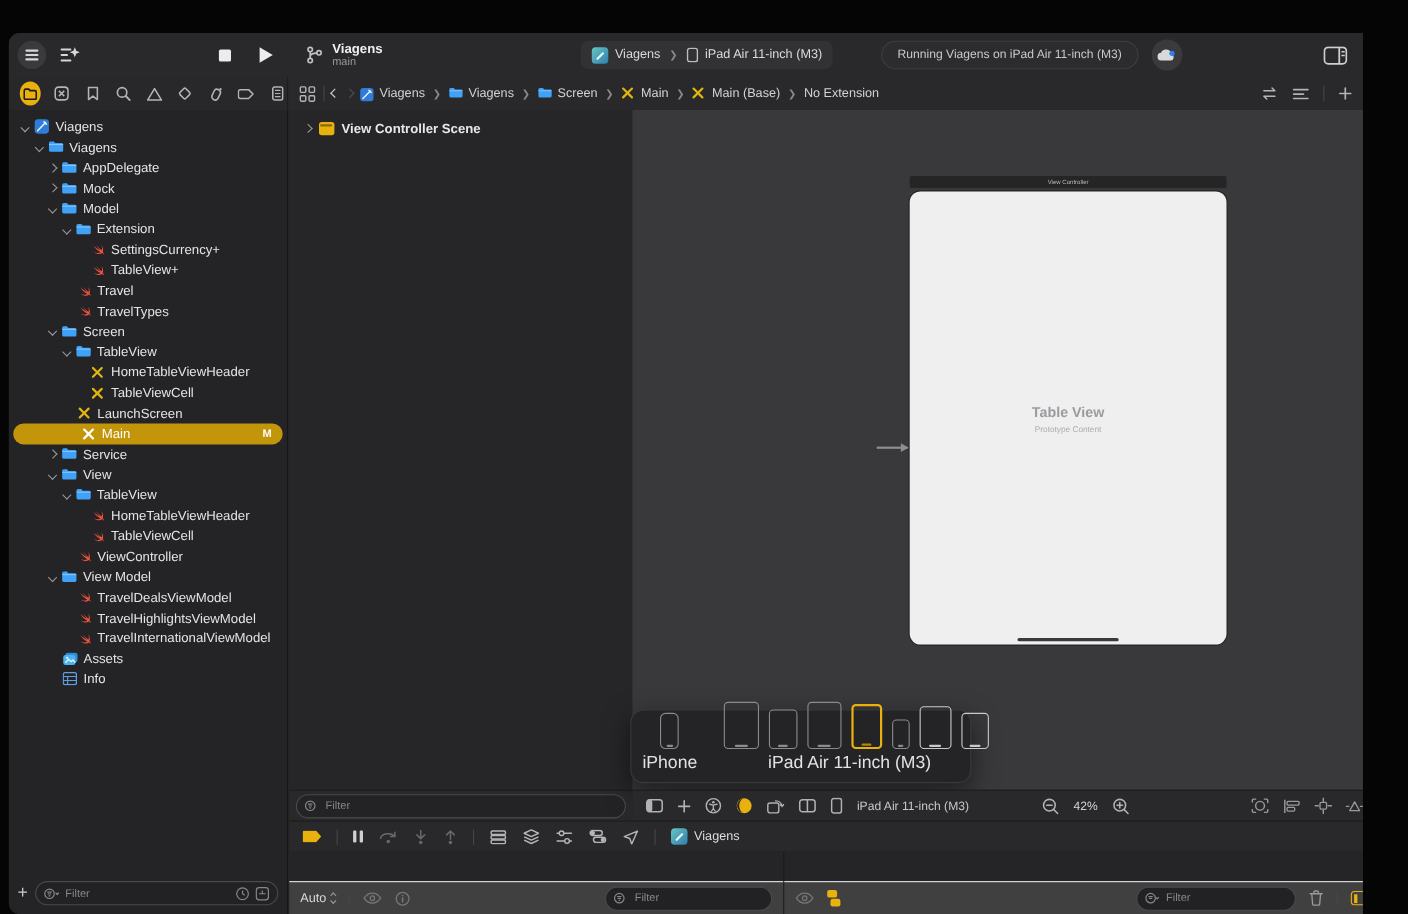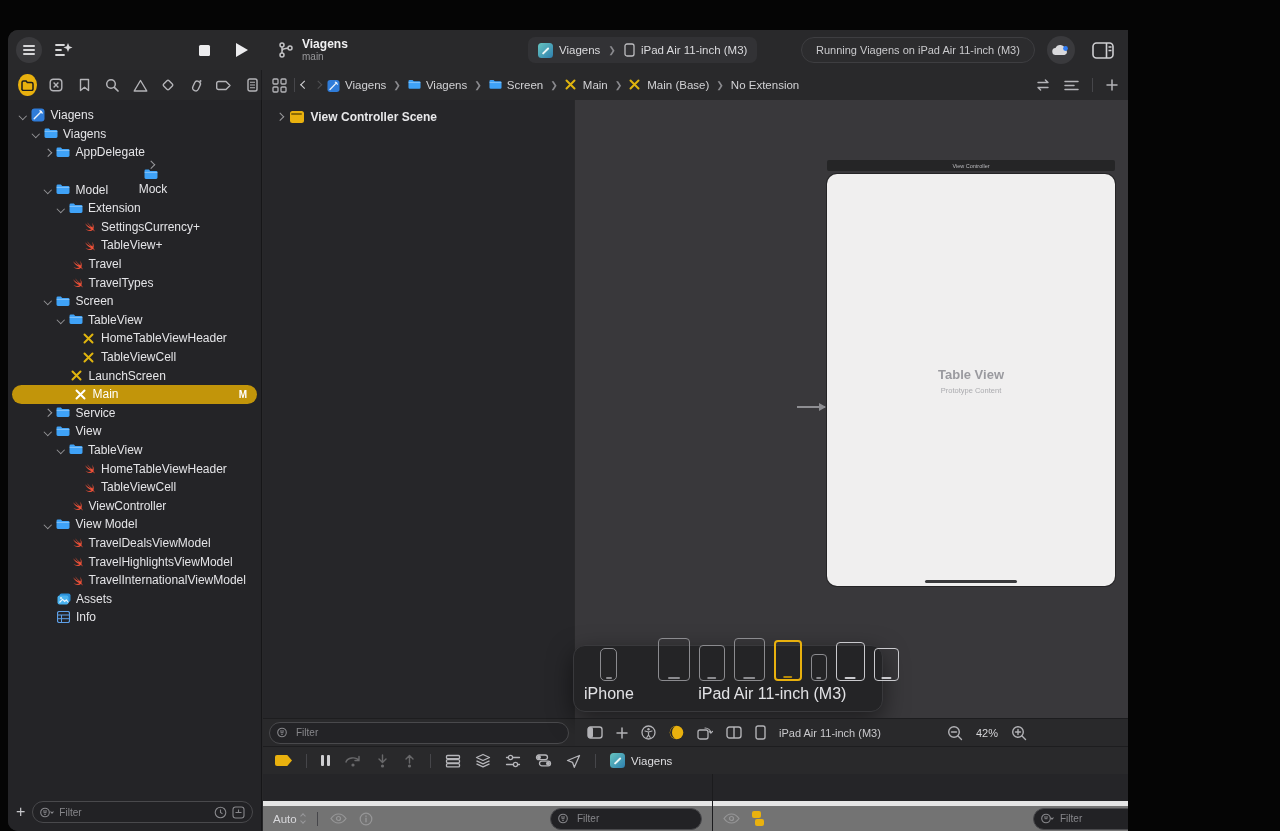--- a/index.html
+++ b/index.html
@@ -1,21 +1,21 @@
 <!DOCTYPE html>
 <html><head>
 <meta charset="utf-8">
 <style>
   * { margin:0; padding:0; box-sizing:border-box; }
   html,body { width:1280px; height:831px; background:#000; overflow:hidden;
     font-family:"Liberation Sans", sans-serif; -webkit-font-smoothing:antialiased; }
   .screen { position:relative; width:1280px; height:831px; background:#050505; }
 
   
-  .window { position:absolute; left:8px; top:30px; width:1120px; height:801px;
+  .window { position:absolute; left:8px; top:30px; width:1231px; height:801px;
     background:#28282a; border-radius:10px 0 0 10px; overflow:hidden; }
 
   .toolbar { position:absolute; left:0; top:0; width:100%; height:40px; background:#29292b;
     display:flex; align-items:center; }
   .tb-seg { display:flex; align-items:center; }
   .iconbtn { display:flex; align-items:center; justify-content:center; color:#d6d6d8; }
   .circlebtn { width:26px; height:26px; border-radius:50%; background:#3a3a3d; }
 
   .navlines { display:flex; flex-direction:column; gap:2.5px; }
   .navlines i { display:block; width:12px; height:1.8px; background:#d6d6d8; border-radius:1px; }
@@ -124,22 +124,22 @@
   .bar-toggle { width:15px; height:13px; border:1.5px solid #e9b10e; border-radius:3.5px; position:relative; }
   .bar-toggle i { position:absolute; background:#e9b10e; }
   .bar-toggle.b i { left:1.5px; right:1.5px; bottom:1.5px; height:3.5px; }
   .bar-toggle.l i { left:1.5px; top:1.5px; bottom:1.5px; width:3.5px; }
   .bar-toggle.r i { right:1.5px; top:1.5px; bottom:1.5px; width:3.5px; }
 
   
   .debugarea { position:absolute; left:255px; top:744px; width:1017px; height:57px; background:#252528; display:flex; }
   .vars { width:450px; border-right:1px solid #1b1b1d; position:relative; }
   .consolep { flex:1; position:relative; }
-  .da-bar { position:absolute; left:0; bottom:0; width:100%; height:30px; background:#737373;
-    border-top:5px solid #e5e5e5; display:flex; align-items:center; gap:12px; padding:0 10px; color:#9b9b9f; }
+  .da-bar { position:absolute; left:0; bottom:0; width:100%; height:30px; background:#404040;
+    border-top:1px solid #e5e5e5; display:flex; align-items:center; gap:12px; padding:0 10px; color:#9b9b9f; }
   .auto-dd { display:flex; align-items:center; gap:4px; font-size:11.5px; color:#d8d8db; }
   .updown { display:flex; flex-direction:column; gap:1px; }
   .meta-icn { position:relative; width:12px; height:15px; }
   .meta-icn i { position:absolute; width:9px; height:7px; border-radius:2px; background:#e9b10e; }
   .meta-icn i:first-child { left:0; top:0; } .meta-icn i:last-child { right:0; bottom:0; }
 
   svg { display:block; }
   .f1 { flex:1; }
 </style>
 </head>
@@ -382,21 +382,21 @@
           <div class="trow" style="padding-left: 37px;">
             <span class="chev right"></span>
             <span class="ticon">
               <svg width="14" height="11" viewBox="0 0 14 11">
                 <path d="M0.5 2 a1.4 1.4 0 0 1 1.4-1.4 h3 l1.3 1.5 h5.9 a1.4 1.4 0 0 1 1.4 1.4 v5.1 a1.4 1.4 0 0 1 -1.4 1.4 H1.9 A1.4 1.4 0 0 1 0.5 8.6 Z" fill="#3fa2f7"></path>
                 <path d="M0.5 3.4 h13" stroke="rgba(255,255,255,.45)" stroke-width=".8"></path>
               </svg>
             </span>
             <span>AppDelegate</span>
           </div>
-          <div class="trow" style="padding-left: 37px; flex-direction: column;">
+          <div class="trow" style="padding-left: 37px;">
             <span class="chev right"></span>
             <span class="ticon">
               <svg width="14" height="11" viewBox="0 0 14 11">
                 <path d="M0.5 2 a1.4 1.4 0 0 1 1.4-1.4 h3 l1.3 1.5 h5.9 a1.4 1.4 0 0 1 1.4 1.4 v5.1 a1.4 1.4 0 0 1 -1.4 1.4 H1.9 A1.4 1.4 0 0 1 0.5 8.6 Z" fill="#3fa2f7"></path>
                 <path d="M0.5 3.4 h13" stroke="rgba(255,255,255,.45)" stroke-width=".8"></path>
               </svg>
             </span>
             <span>Mock</span>
           </div>
           <div class="trow" style="padding-left: 37px;">

